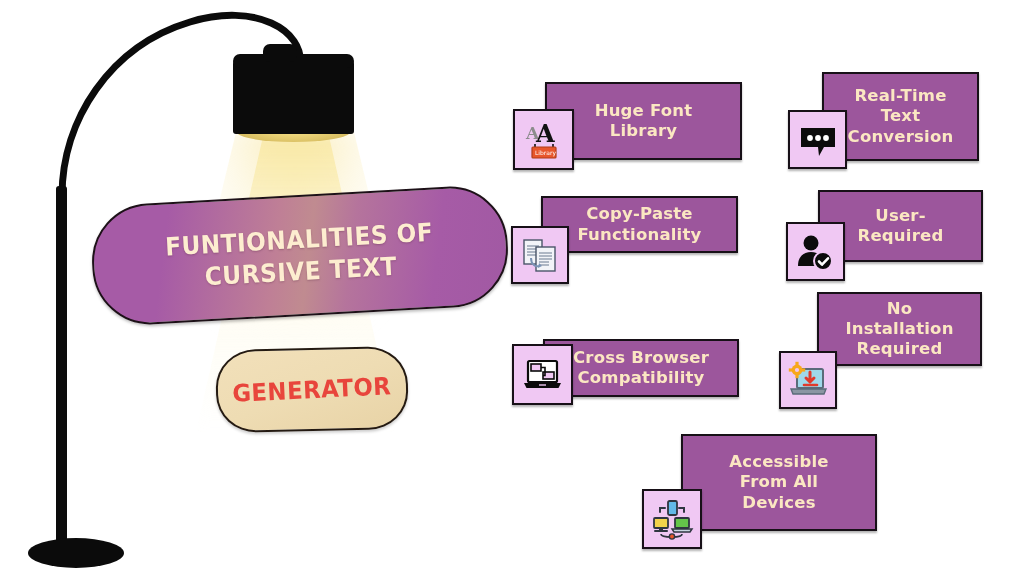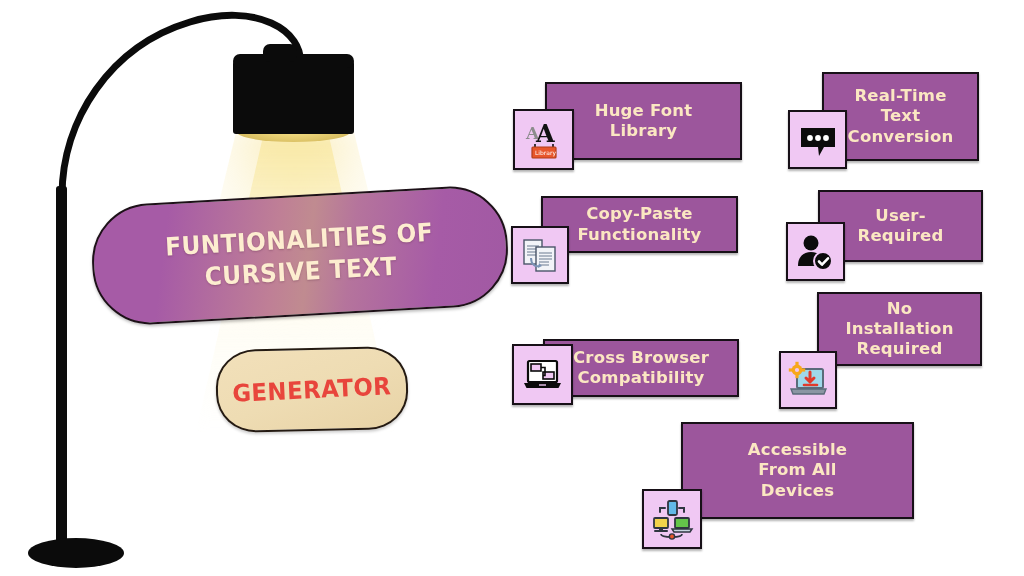--- a/index.html
+++ b/index.html
@@ -268,21 +268,21 @@
         <g fill="#f7a81b">
           <rect x="-1.6" y="-8.2" width="3.2" height="3.6"></rect>
           <rect x="-1.6" y="4.6" width="3.2" height="3.6"></rect>
           <rect x="-8.2" y="-1.6" width="3.6" height="3.2"></rect>
           <rect x="4.6" y="-1.6" width="3.6" height="3.2"></rect>
         </g>
       </g>
     </svg>
   </div>
 
-  <div class="card" style="left:681px;top:422px;width:233px;height:97px;">
+  <div class="card" style="left:681px;top:434px;width:196px;height:97px;">
     <div class="card-label">Accessible
 From All
 Devices</div>
   </div>
   <div class="icon-box" style="left:642px;top:489px;width:60px;height:60px;">
     <svg width="46" height="46" viewBox="0 0 46 46">
       <path d="M11 16 v-4 h5" stroke="#2f3640" stroke-width="2" fill="none" stroke-linecap="round"></path>
       <path d="M35 16 v-4 h-5" stroke="#2f3640" stroke-width="2" fill="none" stroke-linecap="round"></path>
       <rect x="19" y="5" width="9" height="14" fill="#62b9e8" stroke="#2f3640" stroke-width="1.8" rx="1.5"></rect>
       <rect x="5" y="22" width="14" height="10" fill="#f2d24a" stroke="#2f3640" stroke-width="1.8" rx="1"></rect>

